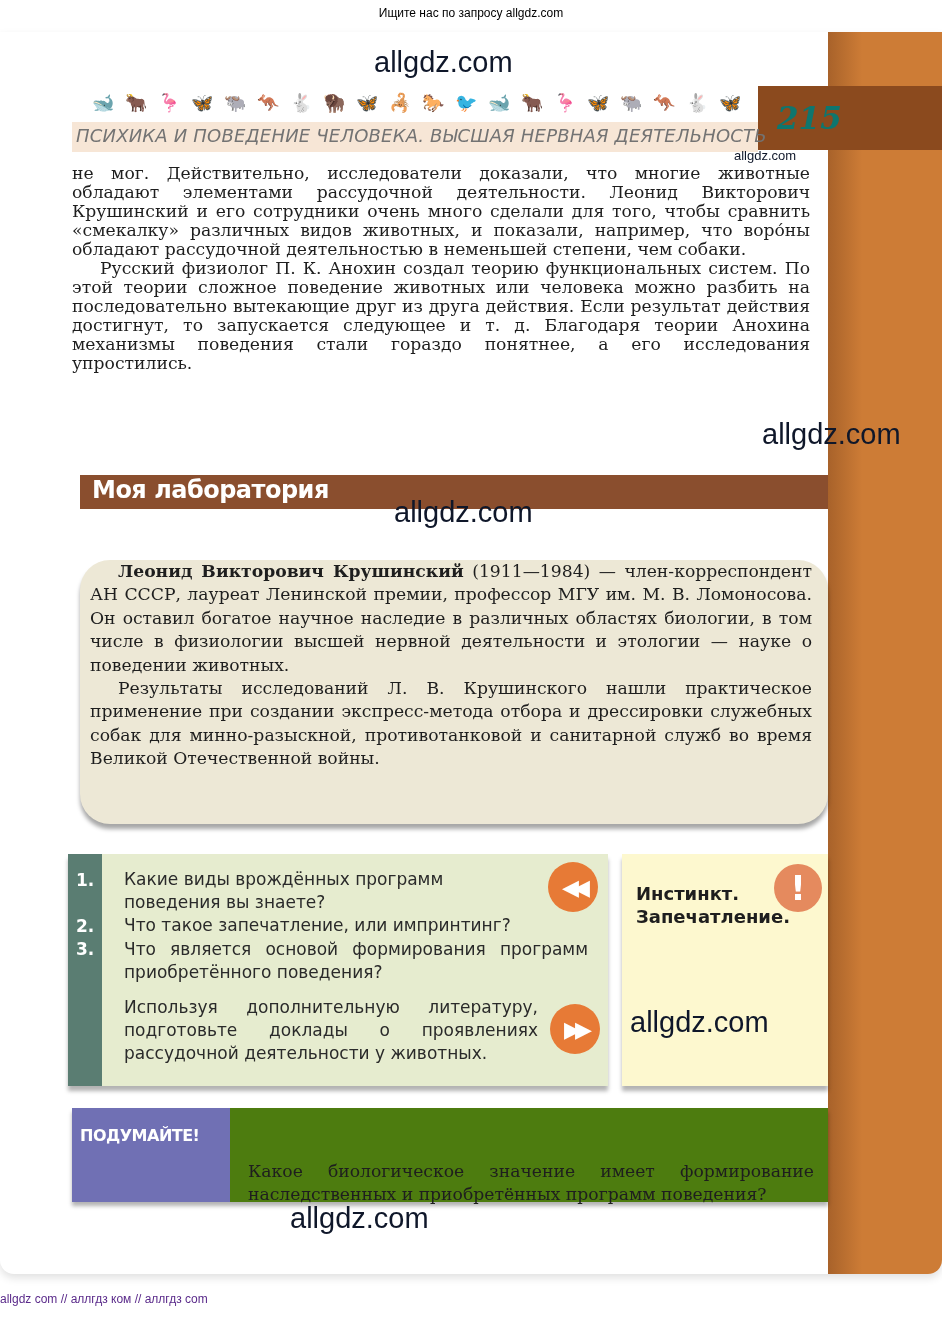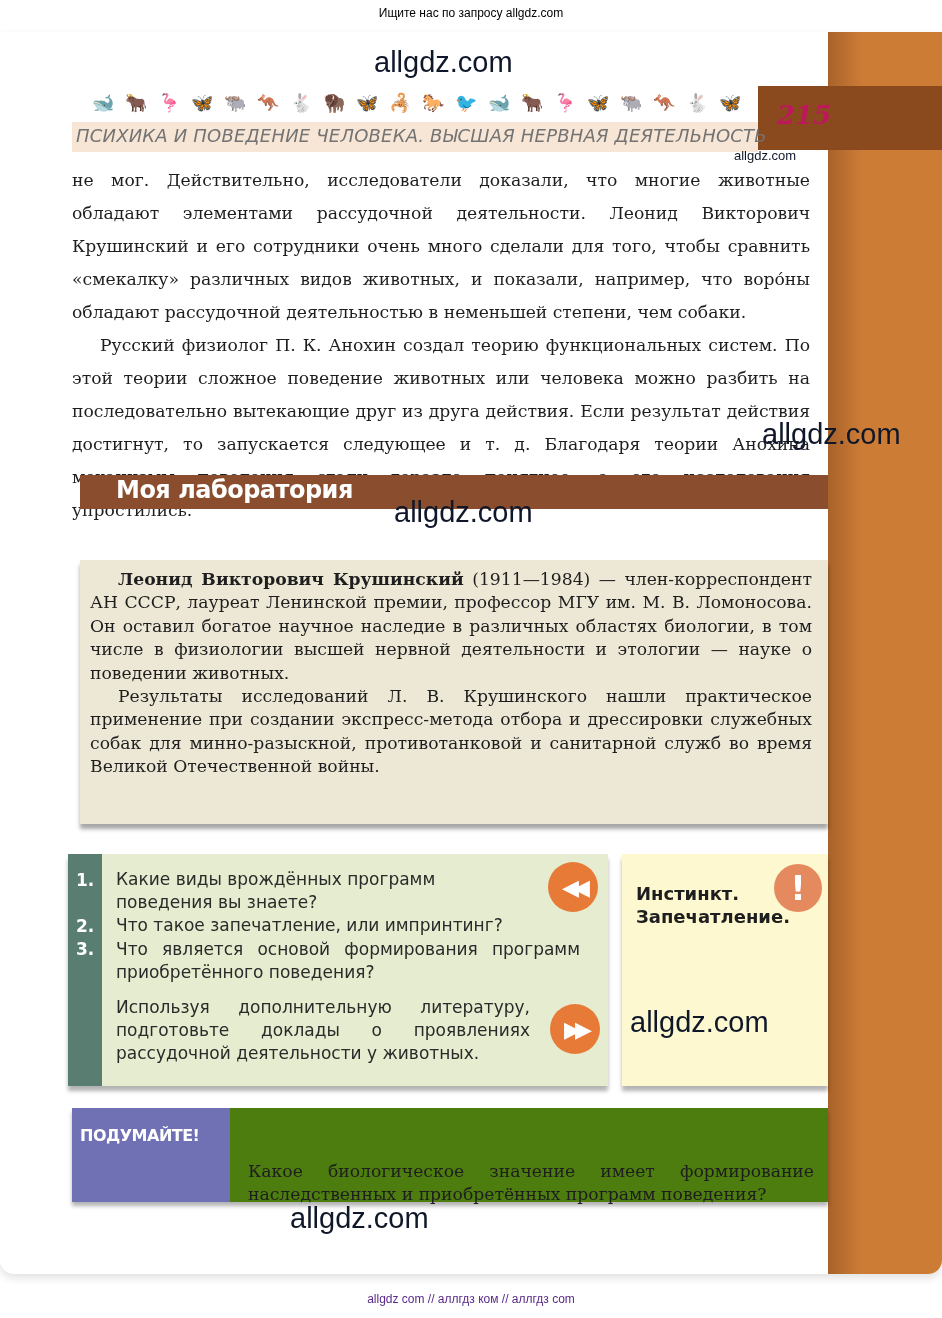--- a/index.html
+++ b/index.html
@@ -1,45 +1,45 @@
 <!DOCTYPE html>
 <html><head>
 <meta charset="utf-8">
 <style>
   * { box-sizing: border-box; margin: 0; padding: 0; }
   body { width: 942px; height: 1318px; background: #ffffff; position: relative; overflow: hidden; font-family: "DejaVu Serif", serif; }
   .top-banner { position: absolute; top: 6px; left: 0; width: 942px; text-align: center; color: #000000; font-family: "Liberation Sans", sans-serif; font-size: 12px; }
   .page { position: absolute; top: 32px; left: 0; width: 942px; height: 1242px; background: #ffffff; border-radius: 0 0 14px 14px; box-shadow: 0 4px 8px rgba(0,0,0,0.12); overflow: hidden; }
   .side-strip { position: absolute; top: 0; left: 828px; width: 114px; height: 100%; background: linear-gradient(90deg, #a8622a 0%, #cd7c36 30%, #cd7c36 100%); }
   .pagenum-band { position: absolute; top: 54px; left: 758px; width: 184px; height: 64px; background: #8b4a1e; }
-  .pagenum { position: absolute; top: 68px; left: 777px; color: #be185d; font-family: "DejaVu Serif", serif; font-style: italic; font-weight: bold; font-size: 26px; }
+  .pagenum { position: absolute; top: 68px; left: 777px; color: #0f766e; font-family: "DejaVu Serif", serif; font-style: italic; font-weight: bold; font-size: 31px; }
   .wm { position: absolute; font-family: "Liberation Sans", sans-serif; color: #0f172a; }
   .animals { position: absolute; top: 58px; left: 92px; width: 650px; height: 24px; display: flex; justify-content: space-between; align-items: center; color: #9a4f24; font-size: 18px; }
   .animals span { display: inline-block; }
   .chapter { position: absolute; top: 90px; left: 72px; width: 686px; height: 30px; background: #f7e6d6; font-family: "DejaVu Sans", sans-serif; font-style: italic; font-size: 18px; color: #737373; padding: 3px 0 0 4px; letter-spacing: 0.2px; white-space: nowrap; }
-  .body-text { position: absolute; left: 72px; width: 738px; font-family: "DejaVu Serif", serif; font-size: 17.2px; line-height: 33px; color: #1e1e1e; text-align: justify; }
+  .body-text { position: absolute; left: 72px; width: 738px; font-family: "DejaVu Serif", serif; font-size: 17.2px; line-height: 19px; color: #1e1e1e; text-align: justify; }
   .body-text p { text-indent: 28px; }
   .body-text p.noindent { text-indent: 0; }
   .lab-header { position: absolute; top: 443px; left: 80px; width: 748px; height: 34px; background: #8a4e2e; }
-  .lab-title { position: absolute; top: 444px; left: 116px; color: #ffffff; font-family: "DejaVu Sans", sans-serif; font-weight: bold; font-size: 24px; letter-spacing: -0.5px; }
-  .lab-box { position: absolute; top: 528px; left: 80px; width: 748px; height: 264px; background: #ede8d6; box-shadow: 0 5px 4px rgba(0,0,0,0.35); padding: 8px 16px 0 10px; font-size: 17.2px; line-height: 23.4px; color: #1e1e1e; text-align: justify; }
+  .lab-title { position: absolute; top: 444px; left: 92px; color: #ffffff; font-family: "DejaVu Sans", sans-serif; font-weight: bold; font-size: 24px; letter-spacing: -0.5px; }
+  .lab-box { position: absolute; top: 528px; left: 80px; width: 748px; height: 264px; background: #ede8d6; box-shadow: 0 5px 4px rgba(0,0,0,0.35); padding: 0 16px 0 10px; font-size: 17.2px; line-height: 23.4px; color: #1e1e1e; text-align: justify; border-radius: 30px; }
   .lab-box p { text-indent: 28px; }
   .q-box { position: absolute; top: 822px; left: 68px; width: 540px; height: 232px; background: #e6eccf; box-shadow: 0 5px 4px rgba(0,0,0,0.3); }
   .q-strip { position: absolute; top: 0; left: 0; width: 34px; height: 100%; background: #5a7d72; }
   .q-num { position: absolute; left: 8px; color: #ffffff; font-family: "DejaVu Sans", sans-serif; font-weight: bold; font-size: 17px; }
-  .q-text { position: absolute; left: 48px; font-family: "DejaVu Sans", sans-serif; font-size: 17px; line-height: 23.2px; color: #2a2a2a; }
+  .q-text { position: absolute; left: 56px; font-family: "DejaVu Sans", sans-serif; font-size: 17px; line-height: 23.2px; color: #2a2a2a; }
   .circle-btn { position: absolute; width: 50px; height: 50px; border-radius: 50%; background: #e77a36; color: #ffffff; display: flex; align-items: center; justify-content: center; font-size: 22px; font-weight: bold; letter-spacing: -6px; }
   .key-box { position: absolute; top: 822px; left: 622px; width: 206px; height: 232px; background: #fdf8cf; box-shadow: 0 5px 4px rgba(0,0,0,0.3); }
   .key-terms { position: absolute; top: 28px; left: 14px; font-family: "DejaVu Sans", sans-serif; font-weight: bold; font-size: 18px; line-height: 23px; color: #1e1e1e; }
   .excl { position: absolute; top: 10px; left: 152px; width: 48px; height: 48px; border-radius: 50%; background: #e58a5e; color: #fff; font-family: "DejaVu Sans", sans-serif; font-weight: bold; font-size: 34px; display: flex; align-items: center; justify-content: center; }
   .think-box { position: absolute; top: 1076px; left: 72px; width: 756px; height: 94px; background: #4d7c0f; box-shadow: 0 4px 4px rgba(0,0,0,0.3); }
   .think-label-bg { position: absolute; top: 0; left: 0; width: 158px; height: 100%; background: #7070b4; }
   .think-label { position: absolute; top: 18px; left: 8px; color: #ffffff; font-family: "DejaVu Sans", sans-serif; font-weight: bold; font-size: 16px; letter-spacing: -0.5px; }
   .think-text { position: absolute; top: 16px; left: 176px; width: 566px; font-size: 17.2px; line-height: 23.2px; color: #1e1e1e; text-align: justify; margin-top: 36px; }
-  .footer { position: absolute; top: 1292px; left: 0; width: 942px; text-align: center; font-family: "Liberation Sans", sans-serif; font-size: 12px; color: #5a2a8a; }
+  .footer { position: absolute; top: 1292px; left: 0; width: 942px; font-family: "Liberation Sans", sans-serif; font-size: 12px; color: #5a2a8a; }
 </style>
 </head>
 <body>
 
 <div class="top-banner">Ищите нас по запросу allgdz.com</div>
 
 <div class="page">
   <div class="side-strip"></div>
   <div class="pagenum-band"></div>
   <div class="pagenum">215</div>

